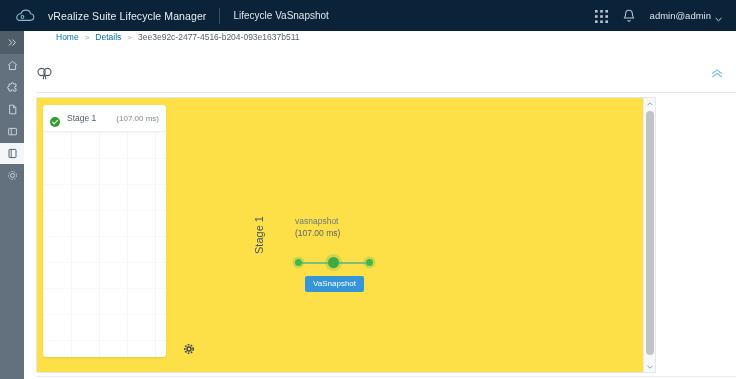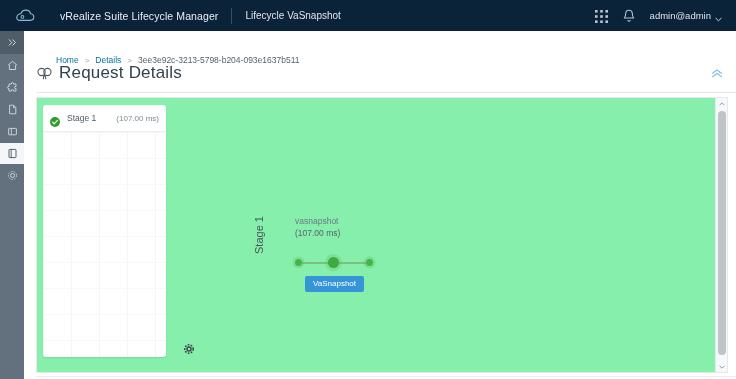--- a/index.html
+++ b/index.html
@@ -29,21 +29,21 @@
     width: 736px; height: 31px;
     background: #0b2338;
     display: flex;
     align-items: center;
     box-sizing: border-box;
     padding: 0 10px 0 14px;
   }
   .brand {
     display: flex;
     align-items: center;
-    gap: 24px;
+    gap: 12px;
   }
   .cloud-icon { width: 22px; height: 14px; display: block; }
   .brand-title {
     color: #e9eef2;
     font-size: 10.5px;
     letter-spacing: .1px;
     white-space: nowrap;
   }
   .brand-sep {
     width: 1px; height: 16px;
@@ -97,21 +97,21 @@
   
   .content {
     position: absolute;
     left: 24px; top: 31px;
     width: 712px; height: 348px;
     background: #ffffff;
   }
 
   .breadcrumb {
     position: absolute;
-    left: 12px; top: 24px;
+    left: 12px; top: 1px;
     display: flex; align-items: center;
     font-size: 8.5px;
     color: #6a7a86;
     padding-left: 20px;
   }
   .crumb-link { color: #0072a3; }
   .crumb-sep { margin: 0 6px; color: #9aa6b0; font-size: 8px; }
   .crumb-current { color: #56626c; }
 
   .page-head {
@@ -140,22 +140,22 @@
     position: absolute;
     left: 12px; right: 0; top: 61px;
     height: 1px;
     background: #e4e7ea;
   }
 
   
   .canvas {
     position: absolute;
     left: 12px; top: 66px;
-    width: 692px; height: 276px;
-    background: #86efac;
+    width: 620px; height: 276px;
+    background: #fde047;
     border: 1px solid #e6e8ea;
     box-sizing: border-box;
     overflow: hidden;
   }
 
   
   .stage-card {
     position: absolute;
     left: 6px; top: 7px;
     width: 123px; height: 252px;
@@ -389,32 +389,31 @@
     </div>
   </div>
 
   <div class="content">
 
     <div class="breadcrumb">
       <span class="crumb-link">Home</span>
       <span class="crumb-sep">&gt;</span>
       <span class="crumb-link">Details</span>
       <span class="crumb-sep">&gt;</span>
-      <span class="crumb-current">3ee3e92c-3213-5798-b204-093e1637b511</span>
+      <span class="crumb-current">3ee3e92c-2477-4516-b204-093e1637b511</span>
     </div>
 
     <div class="page-head">
       <span class="page-title-icon">
         <svg viewBox="0 0 17 17" xmlns="http://www.w3.org/2000/svg">
           <circle cx="5.6" cy="7" r="3.6" fill="none" stroke="#4c5a65" stroke-width="1.1"></circle>
           <circle cx="11.4" cy="7" r="3.6" fill="none" stroke="#4c5a65" stroke-width="1.1"></circle>
           <path d="M8.5 10.2c-1 1.1-1.2 2.6-1.2 4M8.5 10.2c1 1.1 1.2 2.6 1.2 4" fill="none" stroke="#4c5a65" stroke-width="1.1"></path>
         </svg>
       </span>
-      <span class="page-title">Request Details</span>
       <span class="collapse-btn">
         <svg viewBox="0 0 12 9" xmlns="http://www.w3.org/2000/svg">
           <path d="M1.2 4.4 6 .9l4.8 3.5M1.2 8.1 6 4.6l4.8 3.5" fill="none" stroke="#7fc4e8" stroke-width="1.2" stroke-linejoin="round"></path>
         </svg>
       </span>
     </div>
 
     <div class="head-rule"></div>
 
     <div class="canvas">

